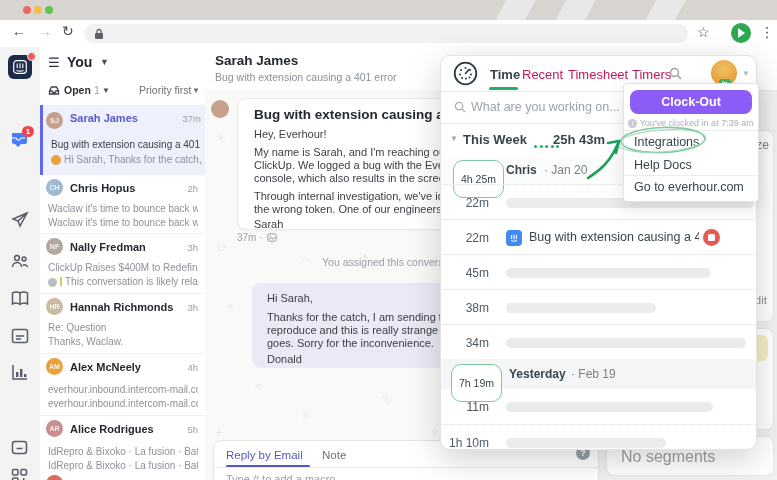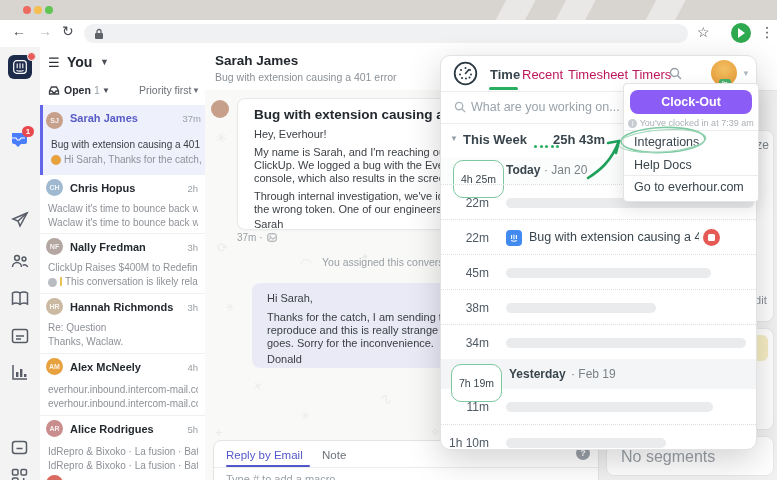--- a/index.html
+++ b/index.html
@@ -383,21 +383,21 @@
       <span class="abs" style="left:9px;top:11px;font-size:8px;color:#98a1a9">▼</span>
       <span class="abs" style="left:22px;top:9px;font-size:13px;font-weight:bold;color:#39454d">This Week</span>
       <span class="abs" style="left:93px;top:13px">
         <i class="gdot"></i><i class="gdot"></i><i class="gdot"></i><i class="gdot"></i><i class="gdot"></i>
       </span>
       <span class="abs" style="left:112px;top:9px;font-size:13px;font-weight:bold;color:#39454d">25h 43m</span>
     </div>
 
     <div class="daterow" style="top:101px;height:27px;background:#fbfcfc">
       <span class="pill" style="left:12px;top:3px">4h 25m</span>
-      <span class="abs" style="left:65px;top:6px;font-size:12px;font-weight:bold;color:#39454d">Today</span>
+      <span class="abs" style="left:65px;top:6px;font-size:12px;font-weight:bold;color:#39454d">Chris</span>
       <span class="abs" style="left:103px;top:6px;font-size:12px;color:#7a8288">·  Jan 20</span>
     </div>
     <div class="t-row" style="top:128px;height:35px">
       <span class="t-time" style="top:11px">22m</span>
       <div class="t-bar" style="top:13px;width:248px"></div>
     </div>
     <div class="t-row" style="top:163px;height:35px">
       <span class="t-time" style="top:11px">22m</span>
       <div class="abs" style="left:65px;top:10px;width:16px;height:16px;background:#418af0;border-radius:4px">
         <svg width="10" height="10" viewBox="0 0 10 10" style="margin:3px">

